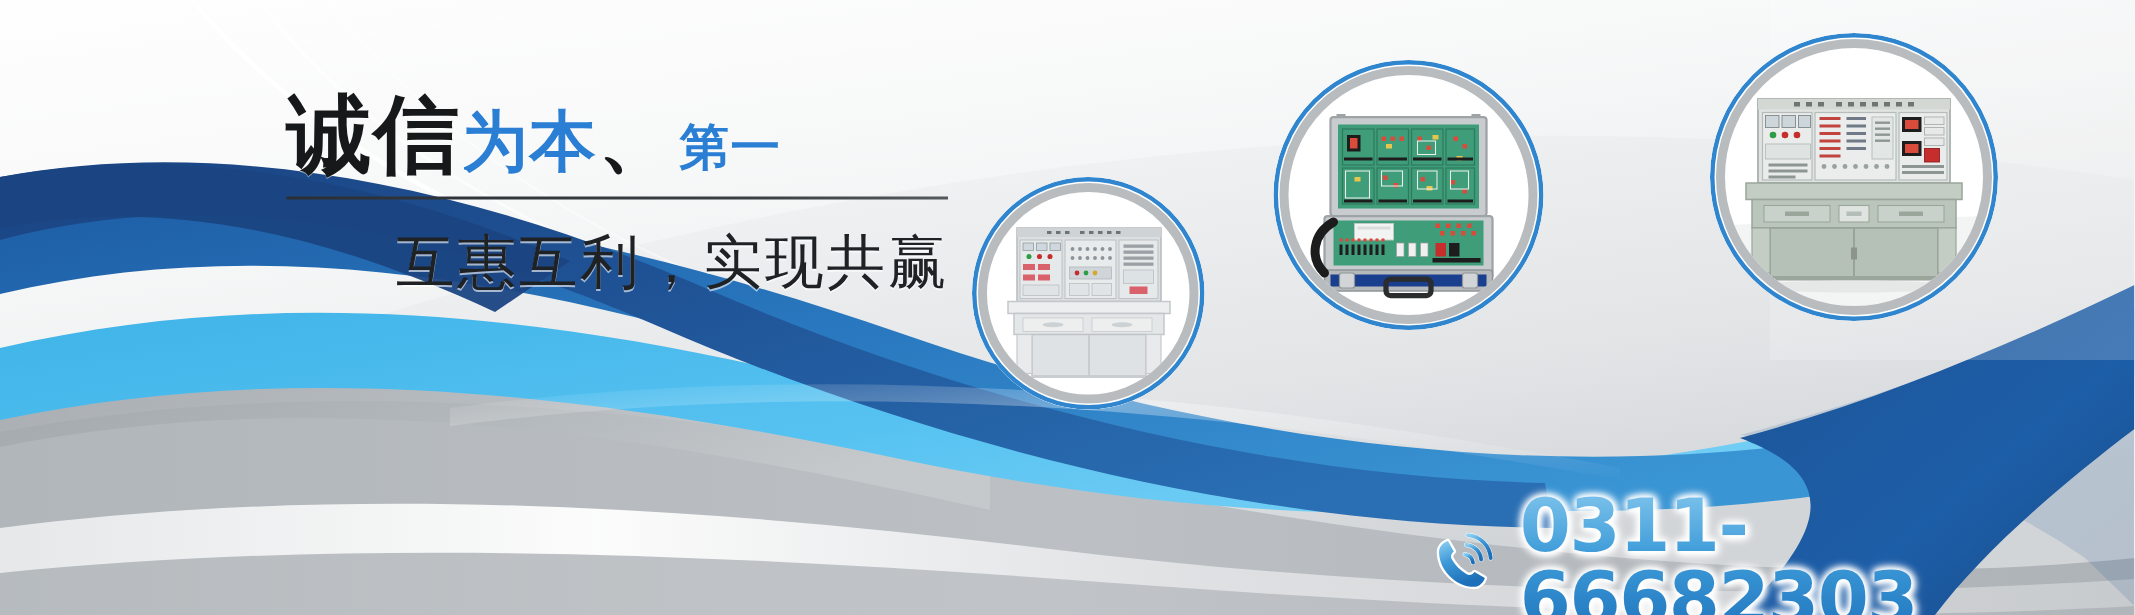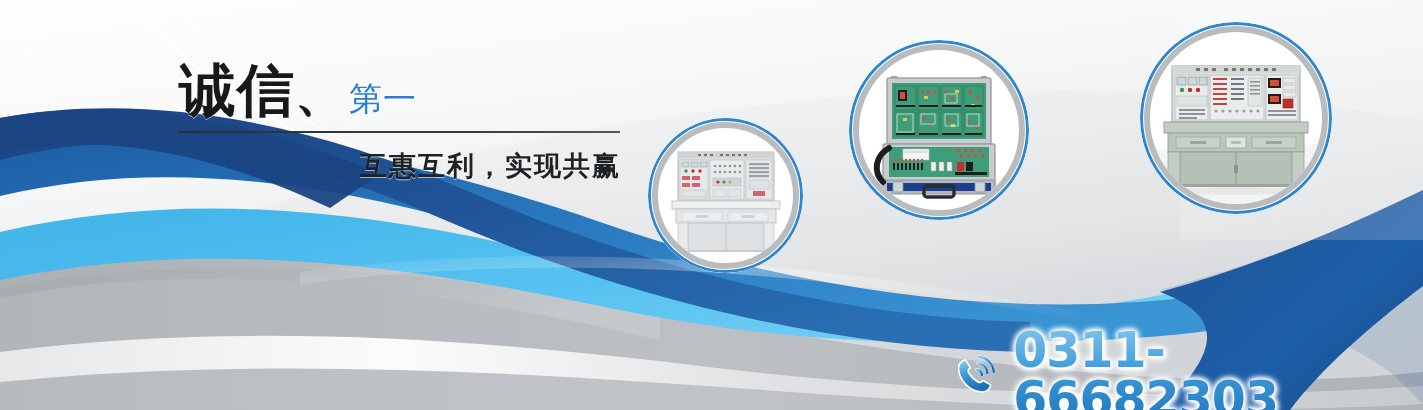--- a/index.html
+++ b/index.html
@@ -12,21 +12,21 @@
     height:410px;
     overflow:hidden;
     background:linear-gradient(160deg,#fdfdfd 0%,#f2f3f4 35%,#e9eaec 60%,#dcdee0 100%);
   }
   .layer{ position:absolute; inset:0; }
   .layer svg{ display:block; width:100%; height:100%; }
 
   
   .slogan-block{
     position:absolute;
-    left:179px; top:62px;
+    left:191px; top:62px;
     width:442px;
     z-index:30;
   }
   .headline{
     white-space:nowrap;
     line-height:1;
     font-weight:bold;
     letter-spacing:1px;
     display:flex;
     align-items:baseline;
@@ -45,35 +45,35 @@
     text-shadow:0 1px 0 rgba(255,255,255,.55);
   }
   .h-dot{
     font-size:50px;
     color:#16181a;
     font-weight:bold;
   }
   .h-blue-sm{
     font-size:33px;
     color:#2a7fd4;
-    font-weight:normal;
+    font-weight:bold;
     padding-left:3px;
     text-shadow:0 1px 0 rgba(255,255,255,.55);
   }
   .rule{
     margin-top:12px;
     width:441px;
     height:2px;
     background:linear-gradient(90deg,#2b2f33 0%,#3a3f44 70%,#55595e 100%);
   }
   .subtitle{
     margin-top:15px;
     text-align:right;
-    font-size:27px;
-    font-weight:bold;
+    font-size:39px;
+    font-weight:normal;
     color:#1e2225;
     letter-spacing:2px;
     white-space:nowrap;
     text-shadow:0 1px 0 rgba(255,255,255,.6);
   }
 
   
   .circle{
     position:absolute;
     border-radius:50%;
@@ -229,20 +229,21 @@
 
       <path d="M300,272 C560,238 820,262 1080,312 L1080,320 C820,272 560,250 300,284 Z" fill="url(#gSheen)" opacity=".35"></path>
 
       <rect x="1180" y="0" width="243" height="240" fill="#ffffff" opacity=".18"></rect>
     </svg>
   </div>
 
   <div class="slogan-block">
     <div class="headline">
       <span class="h-dark">诚信</span>
+      <span class="h-blue">为本</span>
       <span class="h-dot">、</span>
       <span class="h-blue-sm">第一</span>
     </div>
     <div class="rule"></div>
     <div class="subtitle">互惠互利，实现共赢</div>
   </div>
 
   <div class="circle c1">
     <div class="inner">
       <svg class="prod" width="135" height="135" viewBox="0 0 135 135" xmlns="http://www.w3.org/2000/svg">

